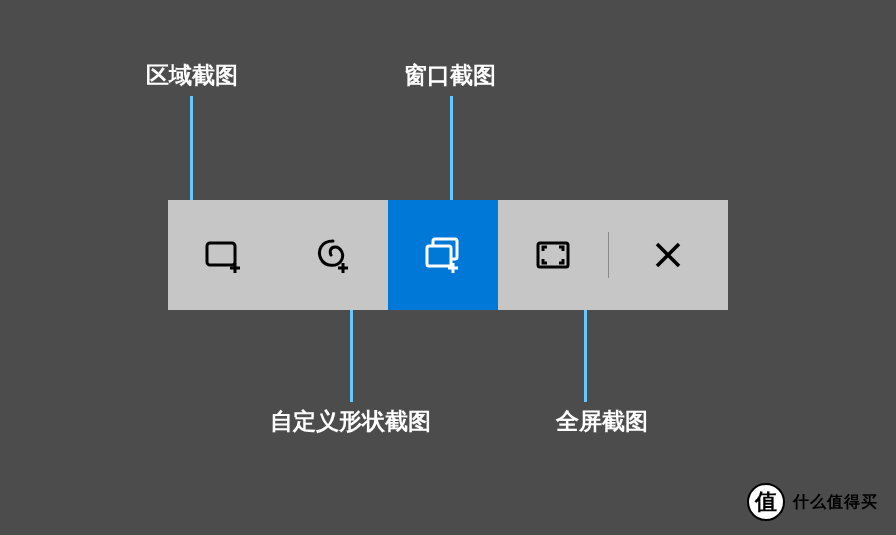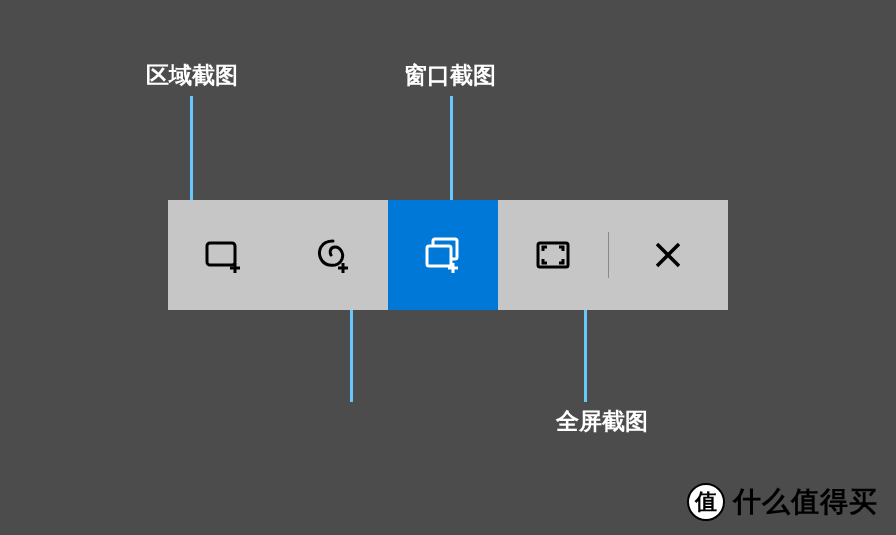--- a/index.html
+++ b/index.html
@@ -71,31 +71,32 @@
     border: 2px solid #000;
     display: flex;
     align-items: center;
     justify-content: center;
     font-weight: 900;
     font-size: 22px;
     box-sizing: border-box;
   }
   .wm-text {
     font-weight: 900;
-    font-size: 28px;
+    font-size: 16px;
     letter-spacing: 1px;
   }
 </style>
 </head>
 <body>
 
 <div class="stage">
 
   <div class="label" style="left:146px; top:60px;">区域截图</div>
   <div class="label" style="left:404px; top:60px;">窗口截图</div>
+  <div class="label" style="left:270px; top:406px;">自定义形状截图</div>
   <div class="label" style="left:556px; top:406px;">全屏截图</div>
 
   <div class="connector" style="left:190px; top:96px; height:134px;"></div>
   <div class="connector" style="left:450px; top:96px; height:126px;"></div>
   <div class="connector" style="left:350px; top:282px; height:120px;"></div>
   <div class="connector" style="left:584px; top:282px; height:120px;"></div>
 
   <div class="toolbar">
 
     <div class="tool-btn">

